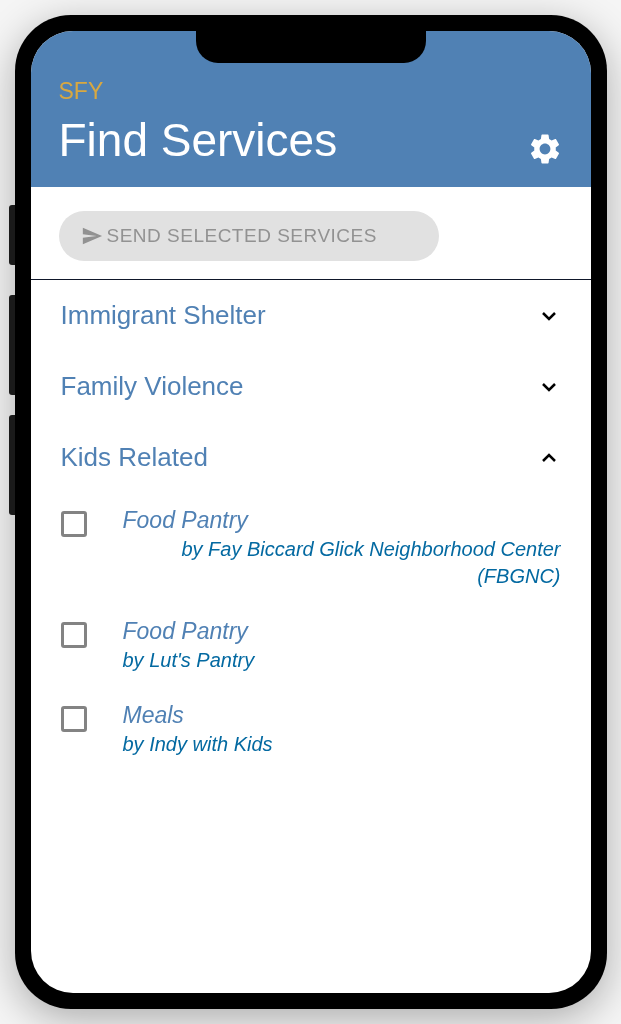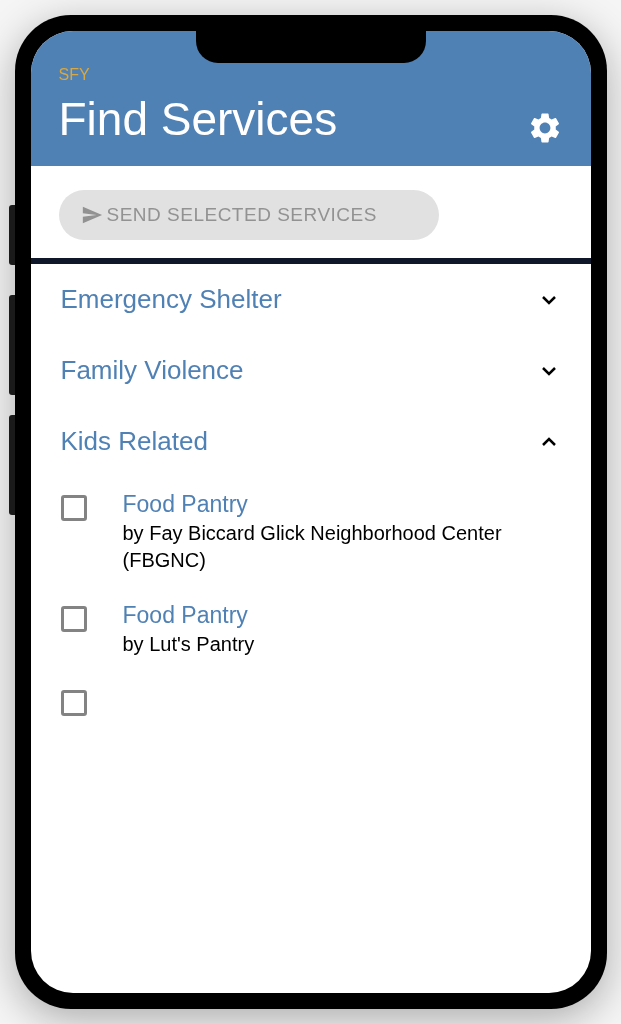--- a/index.html
+++ b/index.html
@@ -70,23 +70,23 @@
       z-index: 10;
     }
     .header {
       background: #5081b4;
       padding: 20px 28px 20px 28px;
       display: flex;
       flex-direction: column;
     }
     .brand {
       color: #d9a840;
-      font-size: 16px;
-      font-weight: 400;
-      margin-top: 15px;
+      font-size: 23px;
+      font-weight: 400;
+      margin-top: 27px;
       margin-bottom: 8px;
     }
     .title-row {
       display: flex;
       align-items: flex-end;
       justify-content: space-between;
     }
     .title {
       color: #fff;
       font-size: 46px;
@@ -99,21 +99,21 @@
       display: flex;
       align-items: center;
       justify-content: center;
     }
     .content {
       background: #fff;
       padding: 0 0 0 0;
     }
     .send-wrap {
       padding: 24px 28px 18px 28px;
-      border-bottom: 6px solid #0f172a;
+      border-bottom: 1px solid #0f172a;
     }
     .send-btn {
       width: 100%;
       max-width: 380px;
       background: #e1e1e1;
       border: none;
       border-radius: 30px;
       padding: 14px 22px;
       display: flex;
       align-items: center;
@@ -162,31 +162,33 @@
       border: 3px solid #838383;
       border-radius: 3px;
       flex-shrink: 0;
       margin-top: 4px;
       cursor: pointer;
     }
     .service-text {
       display: flex;
       flex-direction: column;
       gap: 2px;
+      font-style: italic;
     }
     .service-title {
       color: #5081b4;
       font-size: 23px;
       font-weight: 400;
     }
     .service-by {
-      color: #000000;
+      color: #0369a1;
       font-size: 20px;
       font-weight: 400;
       line-height: 1.35;
+      text-align: right;
     }
   </style>
 </head>
 <body>
 
 <div class="phone-frame">
   <div class="side-btn"></div>
   <div class="screen">
     <div class="notch"></div>
 
@@ -209,21 +211,21 @@
           <span class="send-icon">
             <svg viewBox="0 0 24 24" width="22" height="22" fill="#929292">
               <path d="M2.01 21L23 12 2.01 3 2 10l15 2-15 2z"></path>
             </svg>
           </span>
           <span class="send-label">SEND SELECTED SERVICES</span>
         </button>
       </div>
 
       <div class="category-row">
-        <span class="category-label">Emergency Shelter</span>
+        <span class="category-label">Immigrant Shelter</span>
         <span class="chevron">
           <svg viewBox="0 0 24 24" width="24" height="24" fill="none" stroke="#000" stroke-width="2.5">
             <polyline points="6 9 12 15 18 9"></polyline>
           </svg>
         </span>
       </div>
 
       <div class="category-row">
         <span class="category-label">Family Violence</span>
         <span class="chevron">
@@ -253,19 +255,23 @@
       <div class="service-item">
         <div class="checkbox"></div>
         <div class="service-text">
           <span class="service-title">Food Pantry</span>
           <span class="service-by">by Lut's Pantry</span>
         </div>
       </div>
 
       <div class="service-item">
         <div class="checkbox"></div>
+        <div class="service-text">
+          <span class="service-title">Meals</span>
+          <span class="service-by">by Indy with Kids</span>
+        </div>
       </div>
 
 
 
     </div>
   </div>
 </div>
 
 </body></html>

